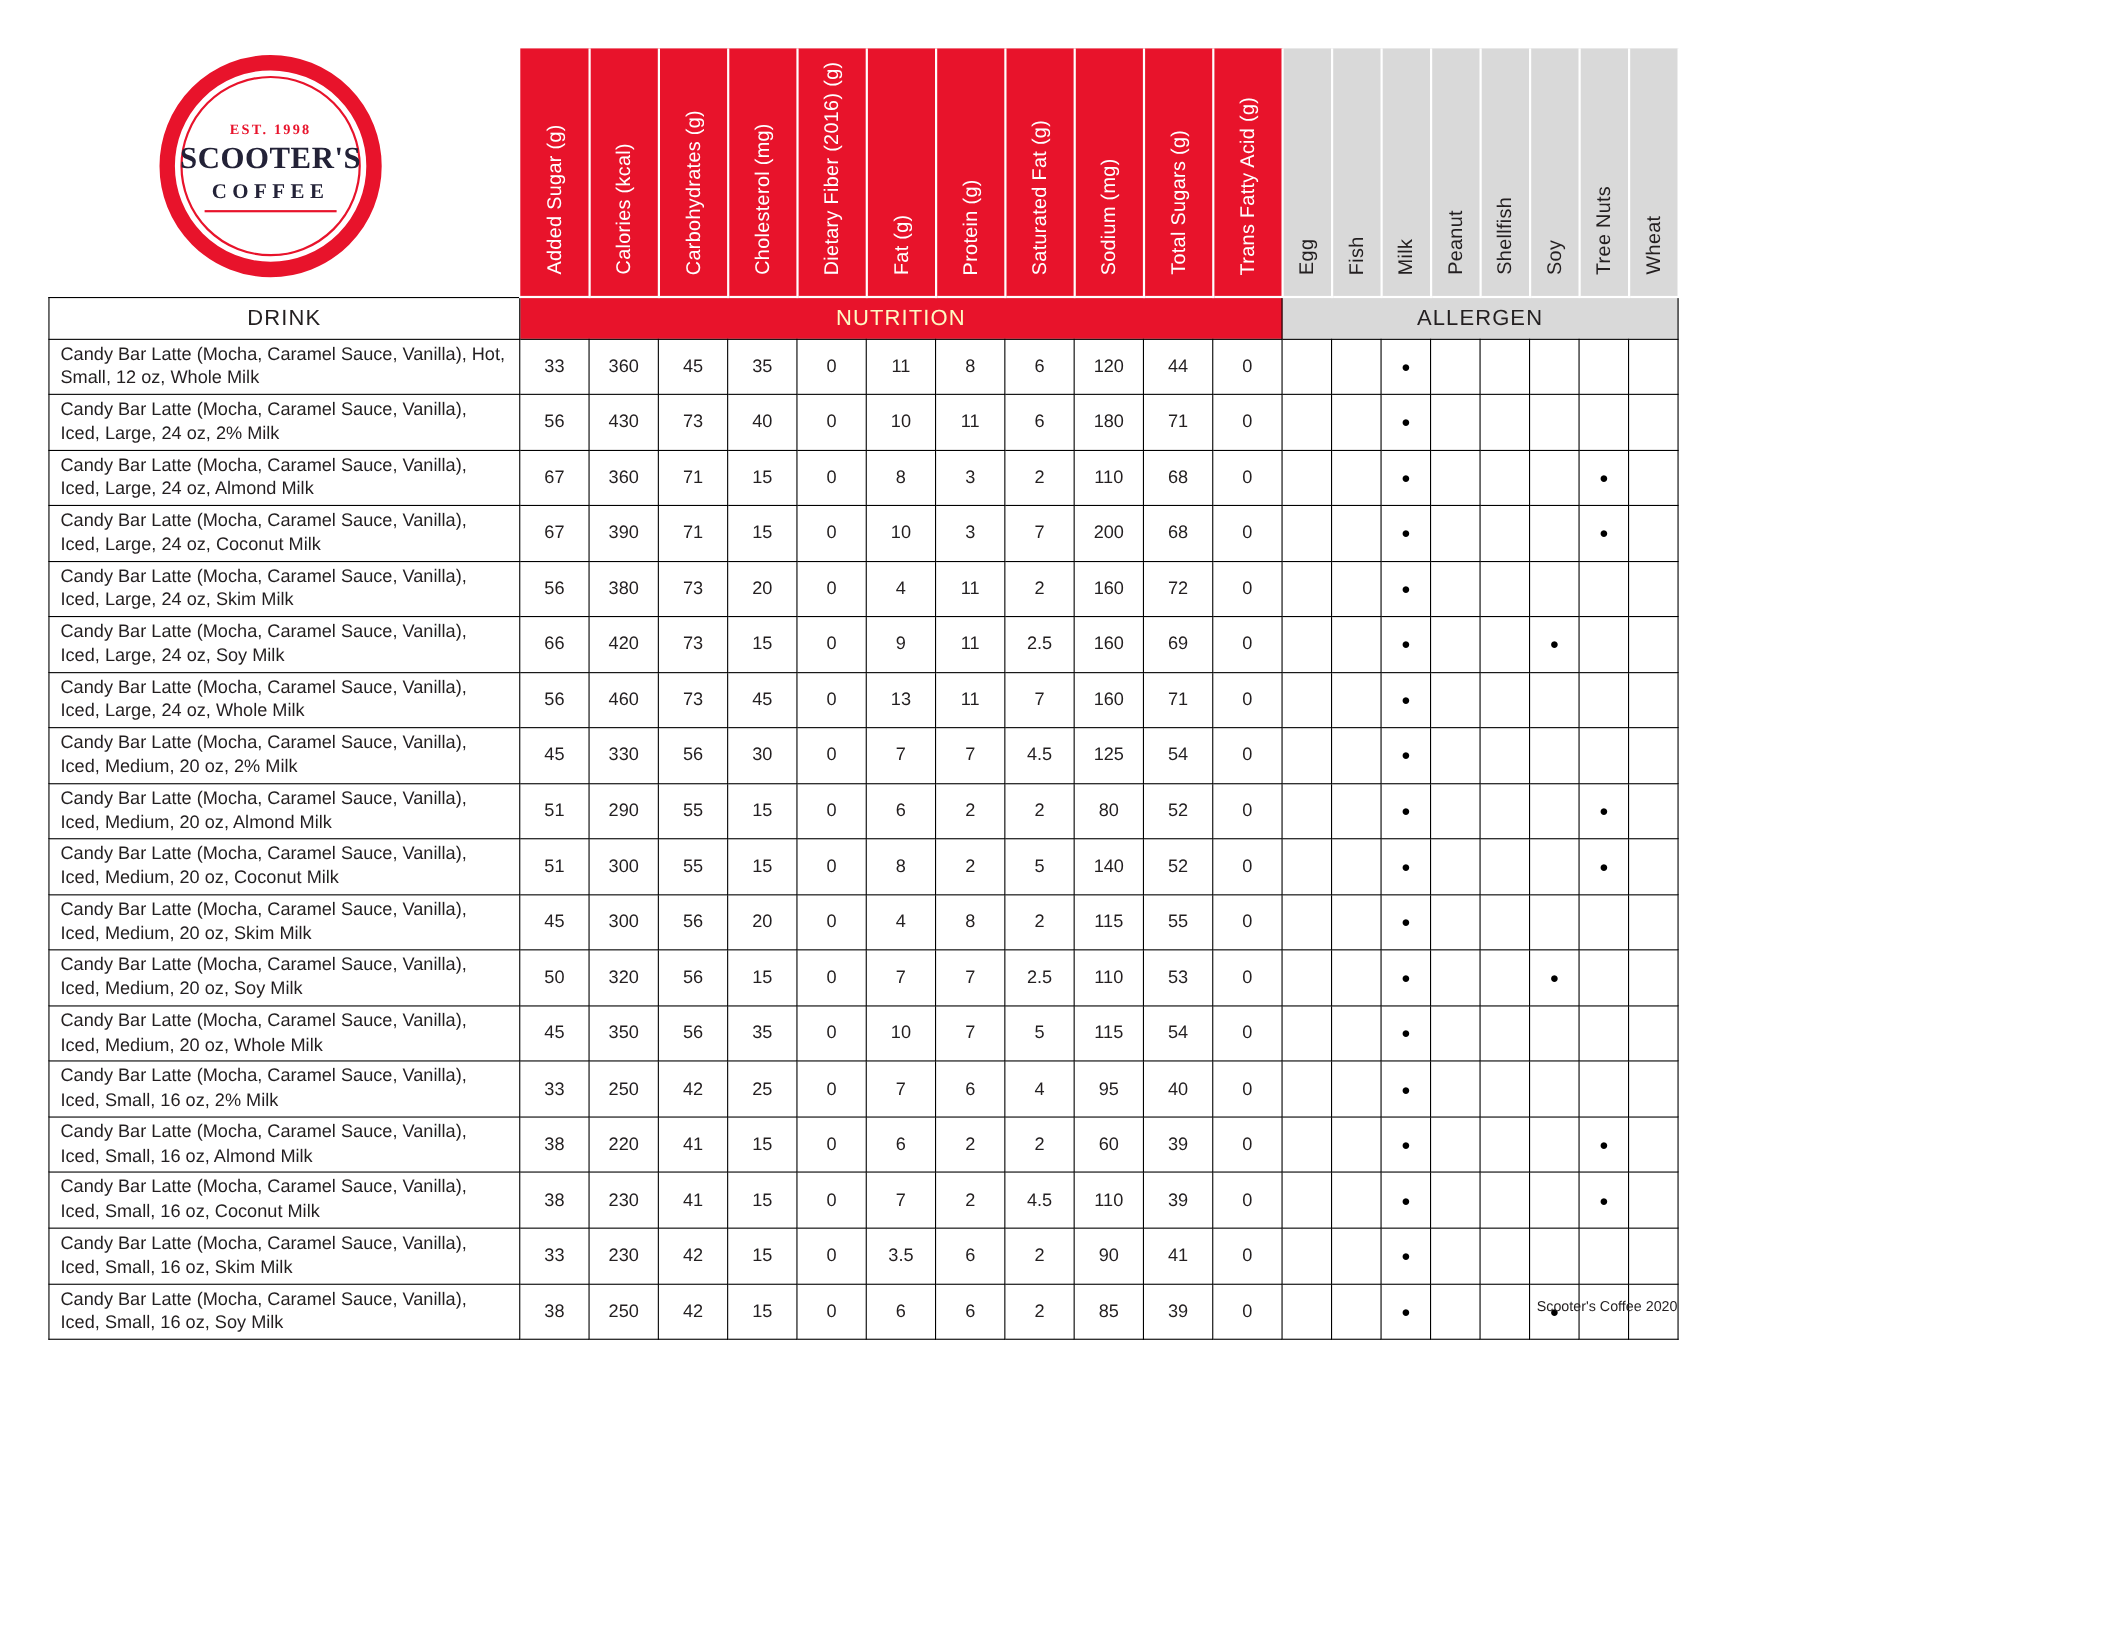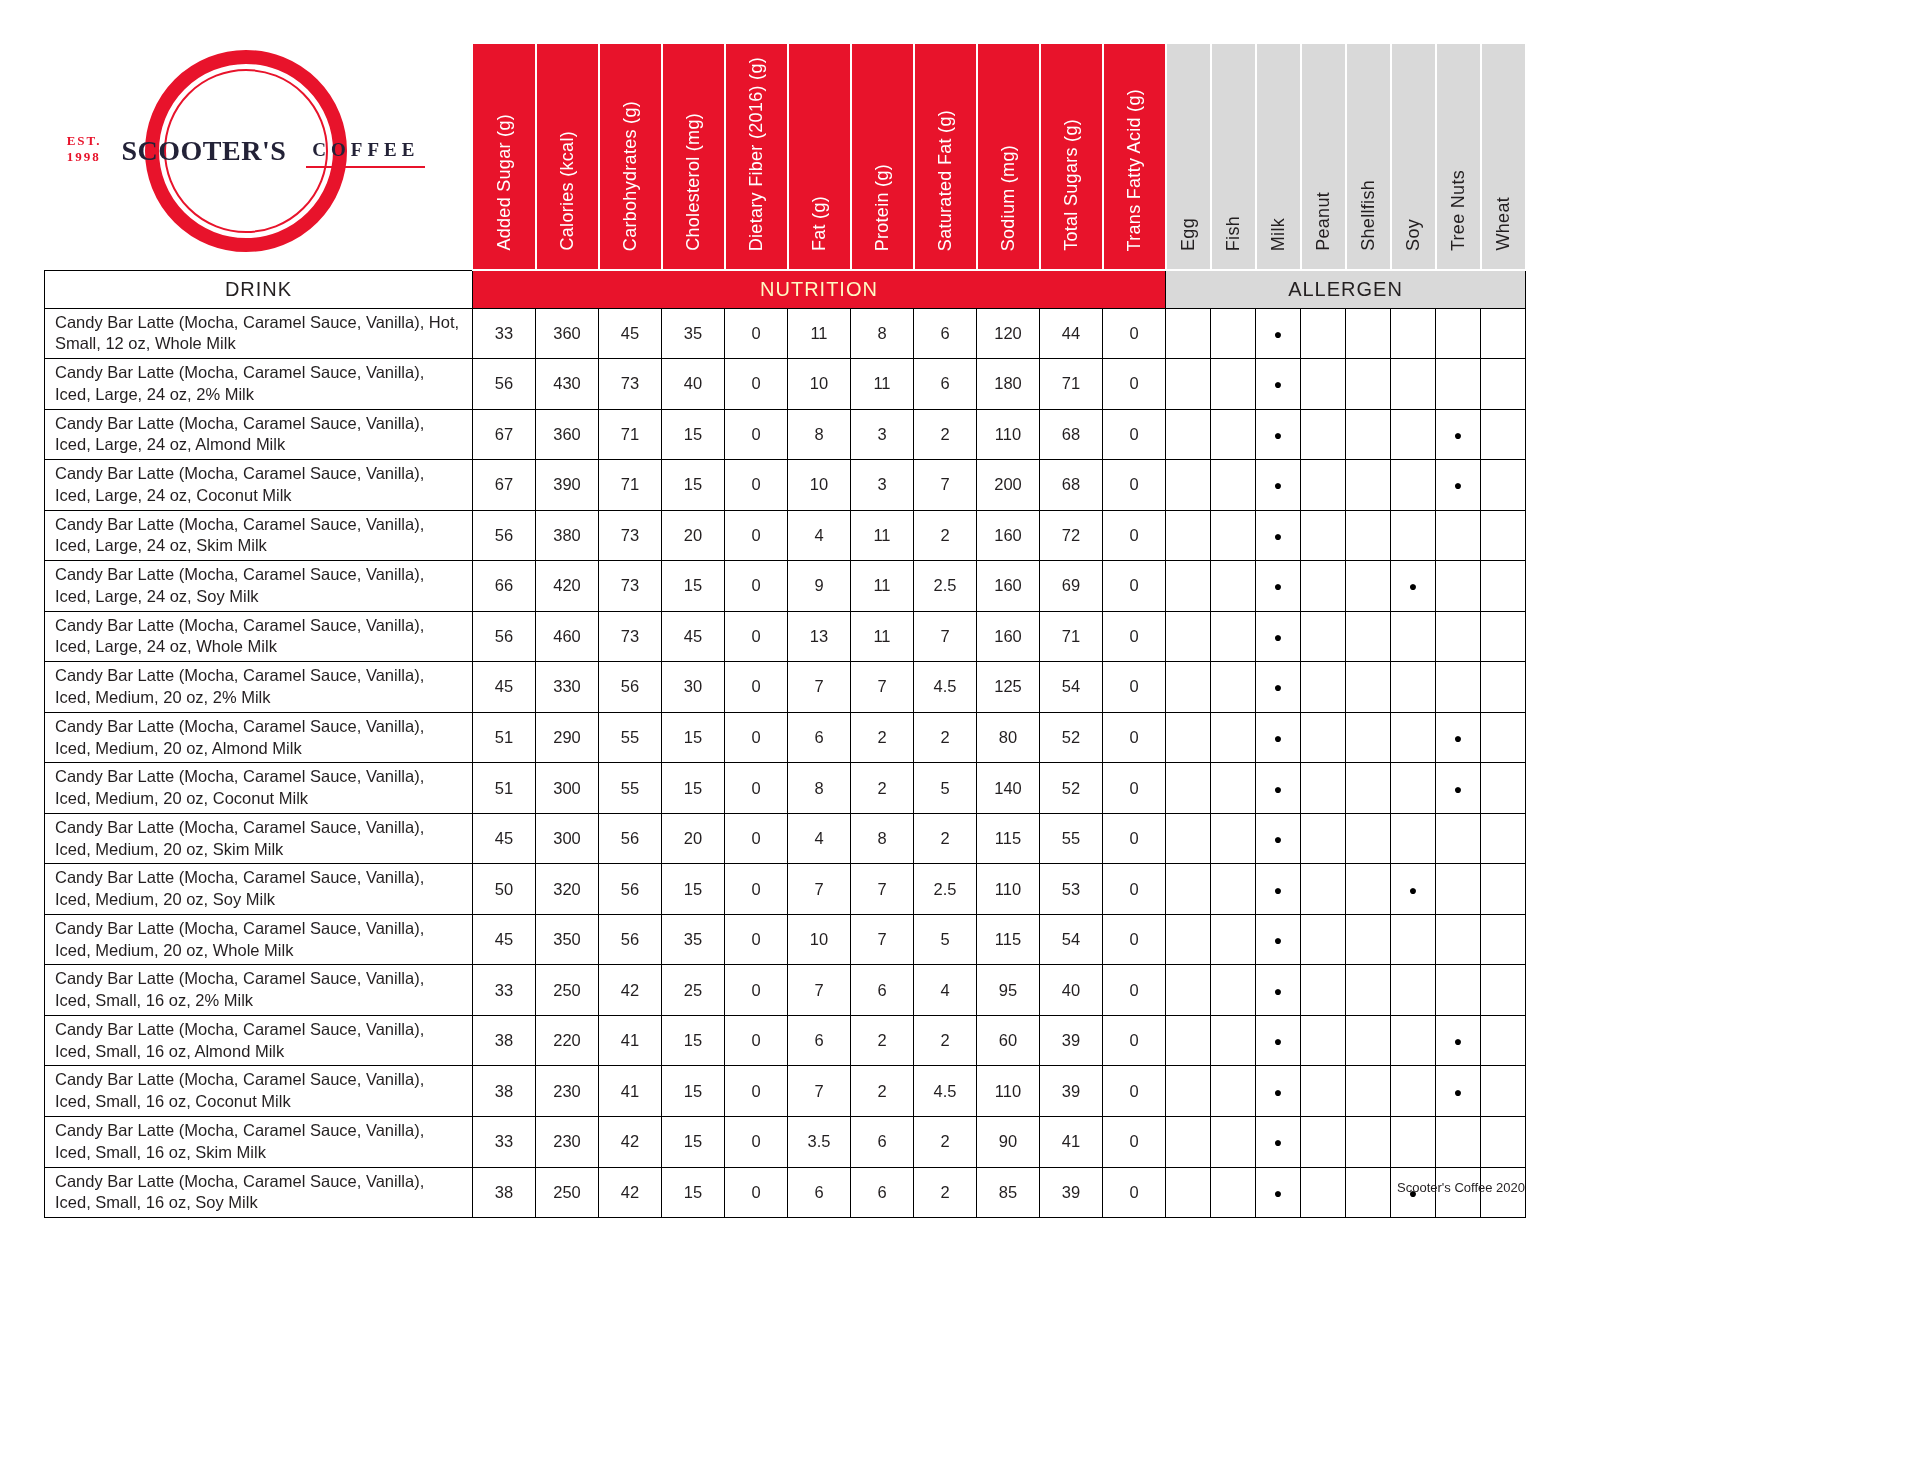--- a/index.html
+++ b/index.html
@@ -31,23 +31,23 @@
     border-radius: 50%;
     border: 14px solid var(--red);
     background: #fff;
   }
   .logo-ring {
     position: absolute;
     inset: 5px;
     border-radius: 50%;
     border: 2px solid var(--red);
     display: flex;
+    flex-direction: column;
     align-items: center;
     justify-content: center;
-    gap: 20px;
   }
   .logo-est {
     color: var(--red);
     font-family: "Liberation Serif", serif;
     font-weight: bold;
     font-size: 13px;
     letter-spacing: 2px;
     margin-bottom: 5px;
   }
   .logo-name {

